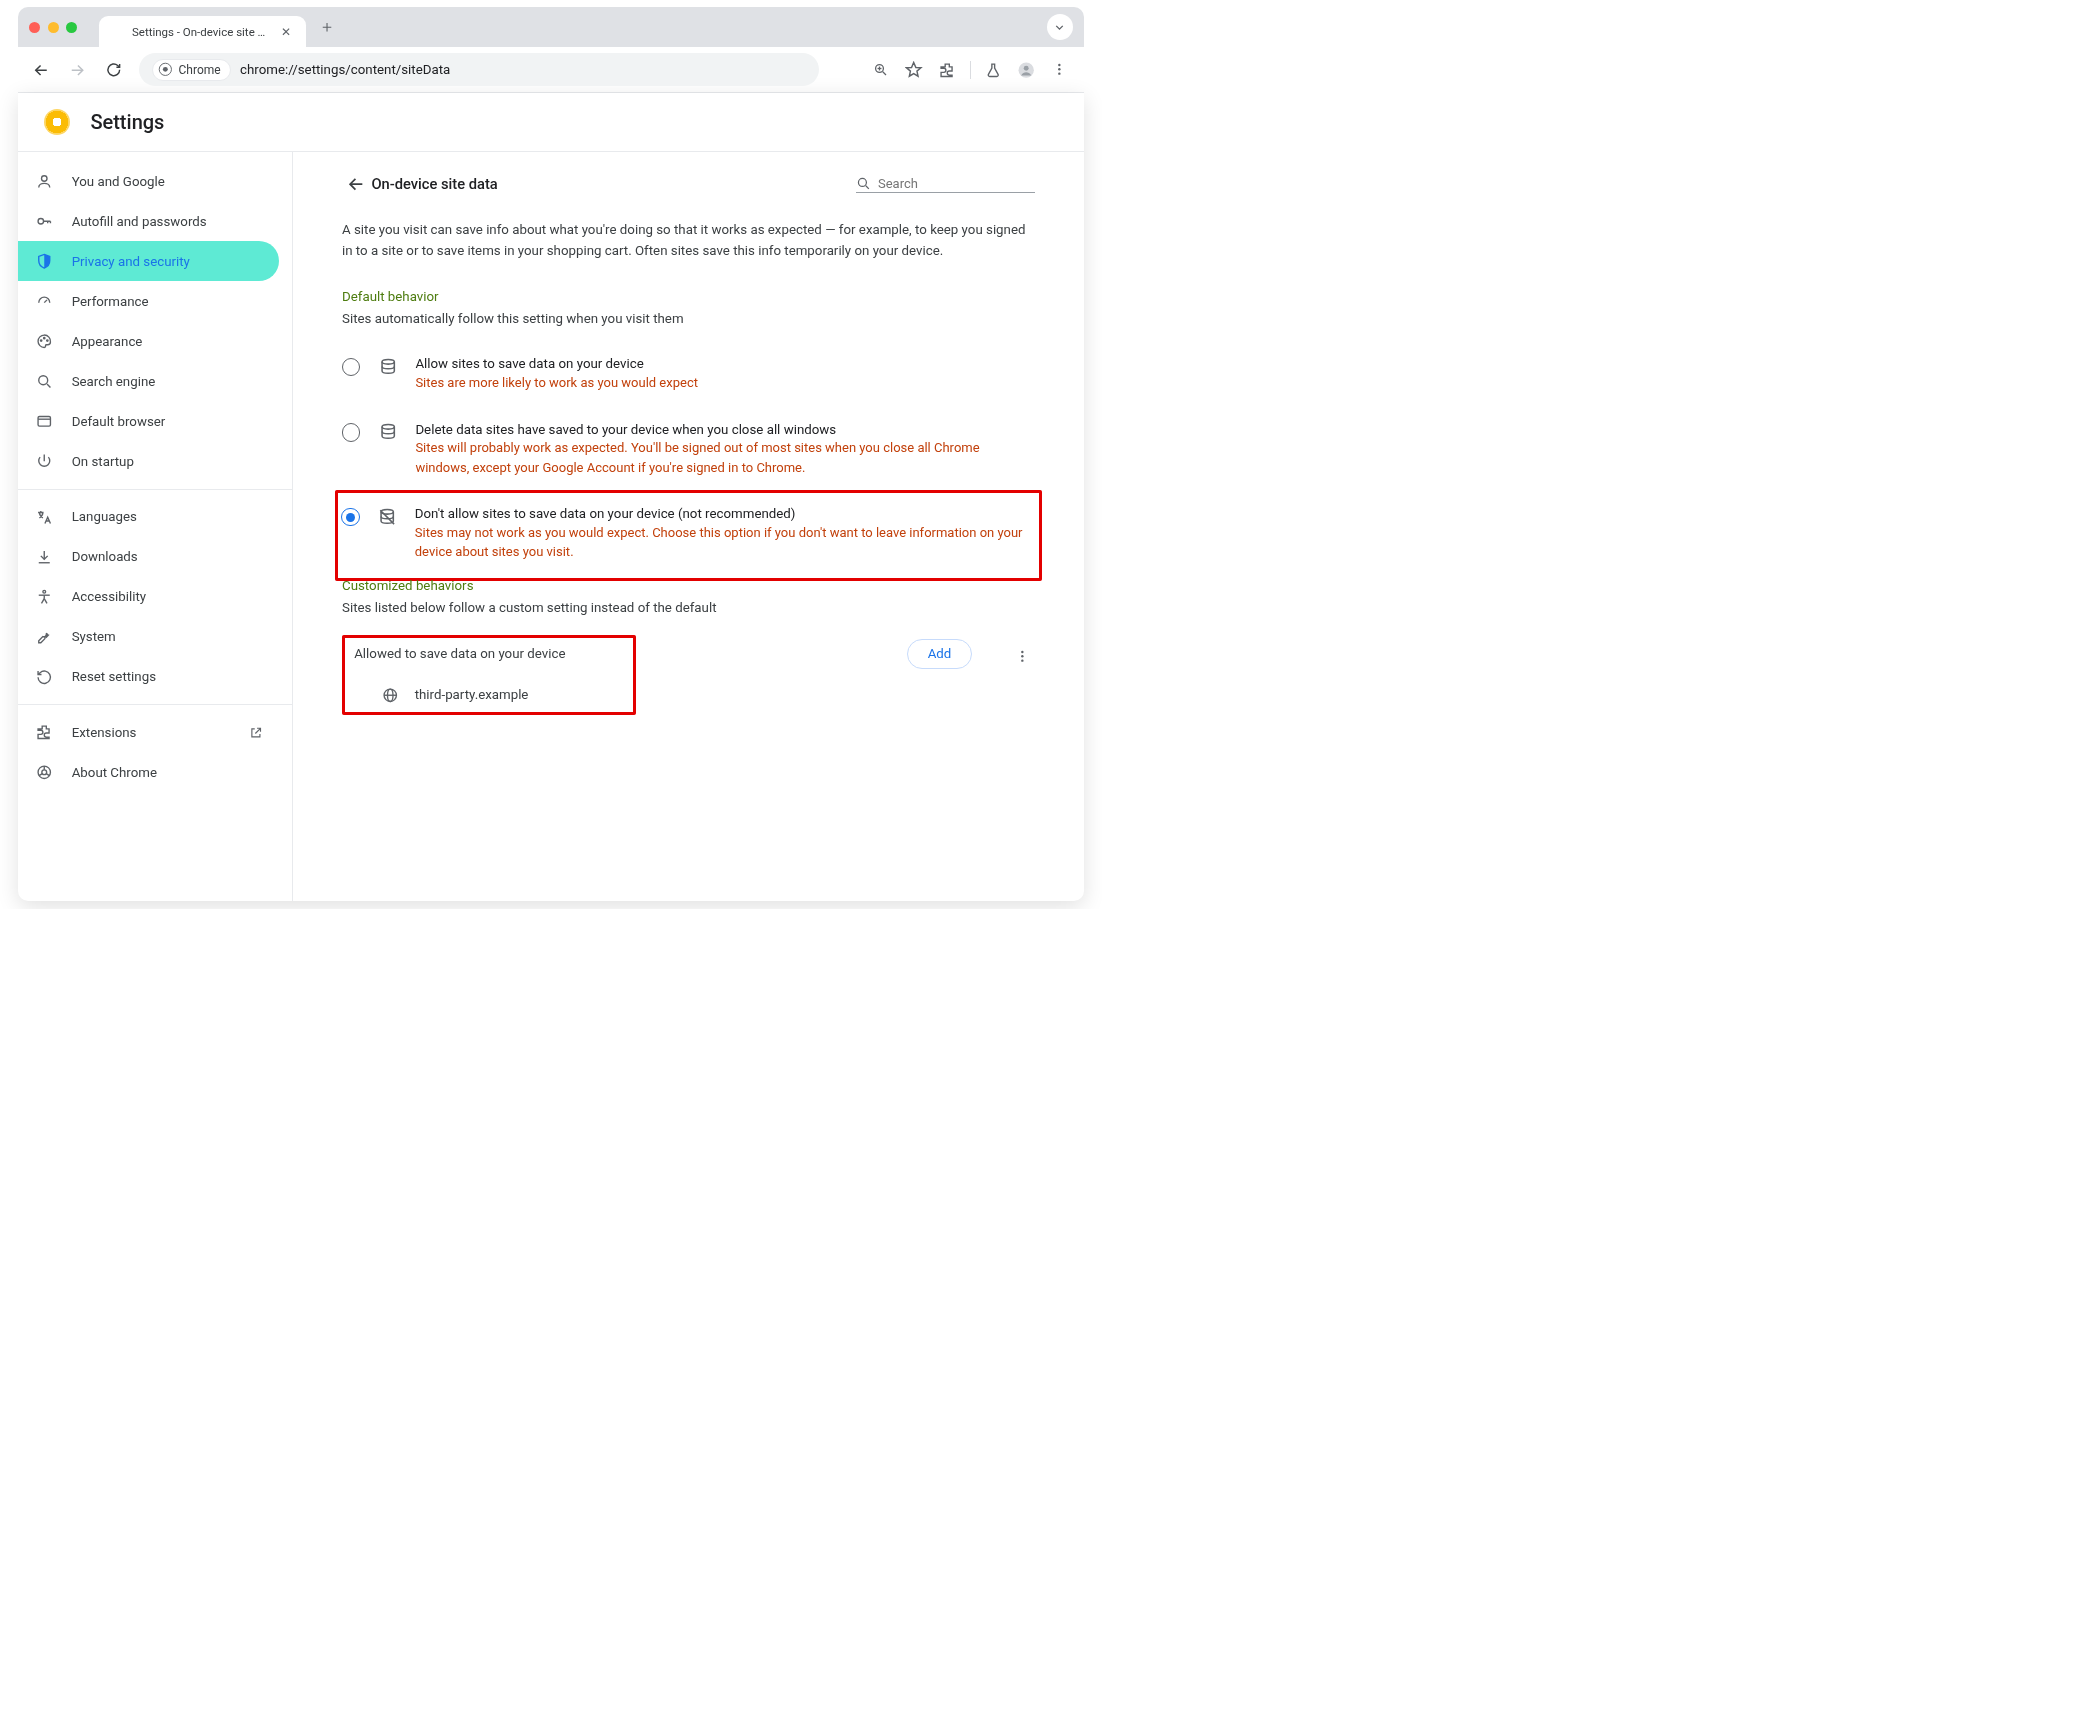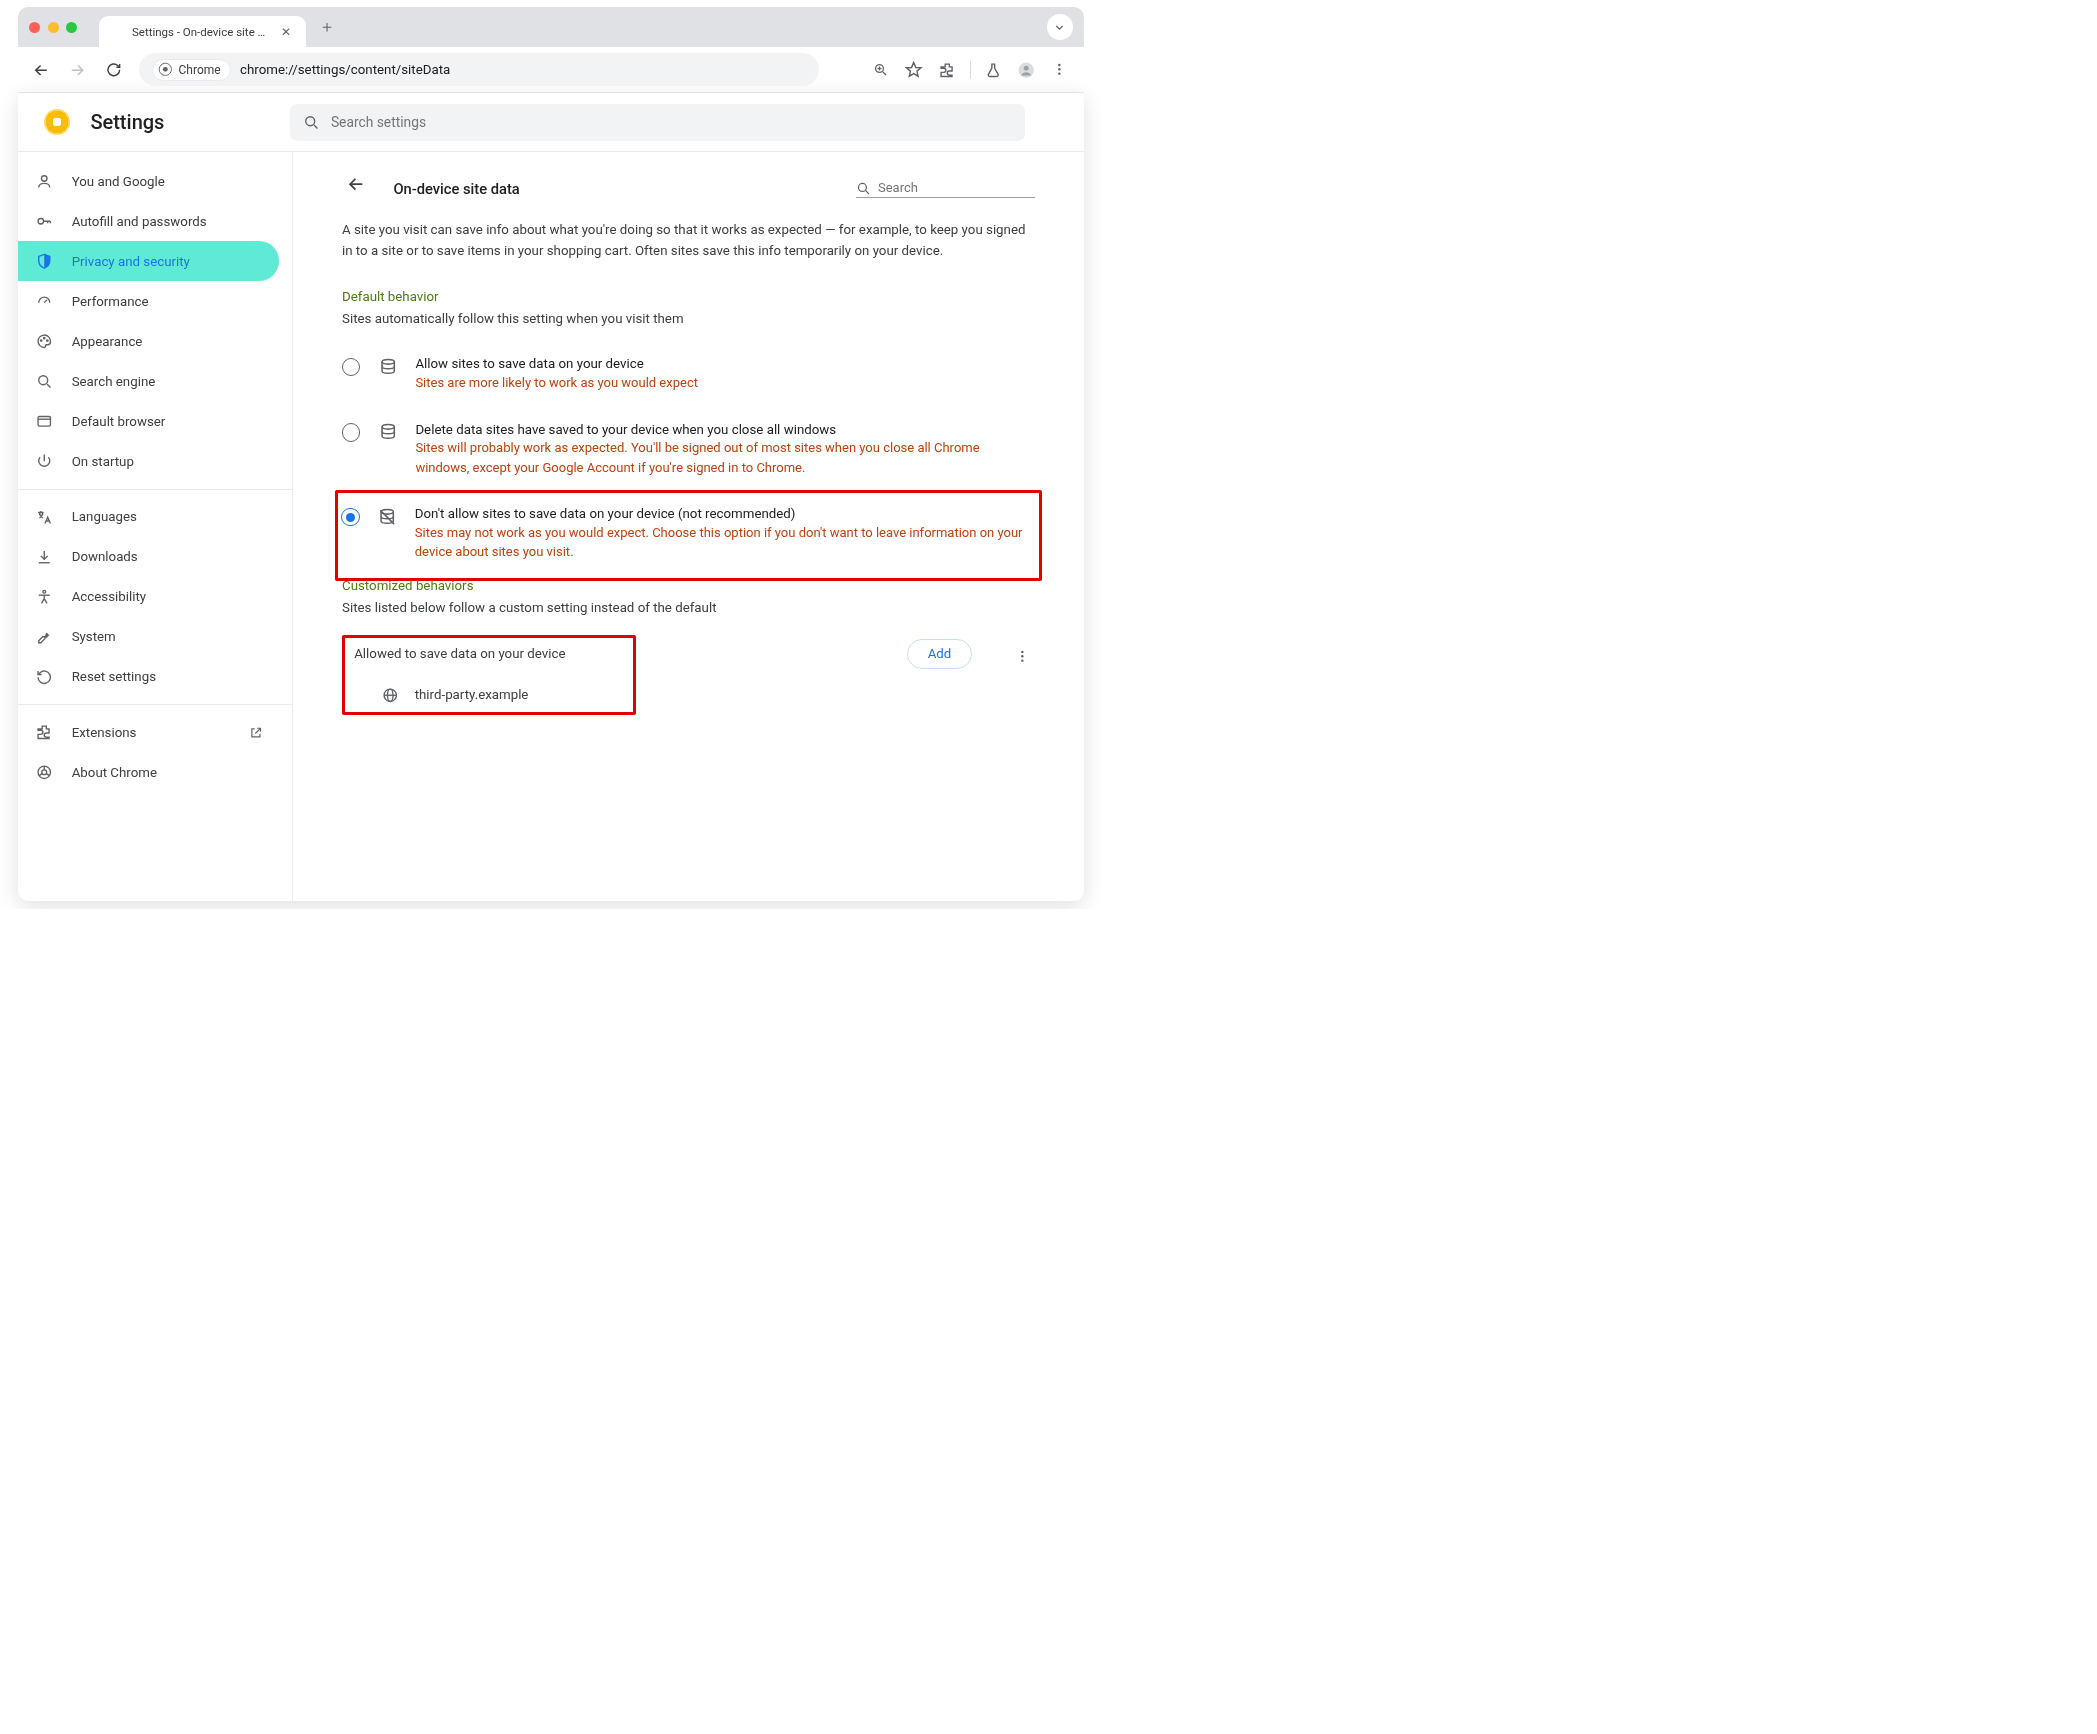--- a/index.html
+++ b/index.html
@@ -44,21 +44,21 @@
   .sidebar { width:275px; border-right:0.9px solid #e8eaed; padding-top:9.2px; overflow-y:auto; }
   .sidebar .group-sep { height:0.9px; background:#e8eaed; margin:7.3px 0;}
   .nav-item { display:flex; align-items:center; gap:18.4px; height:40px; padding:0 16.5px; font-size:13.3px; color:#3c4043; cursor:pointer; border-radius:0 20px 20px 0; margin-right:13px;}
   .nav-item .ico { width:18.4px; display:flex; align-items:center; justify-content:center; color:#5f6368;}
   .nav-item.active { background:#5eead4; color:#1a73e8;}
   .nav-item.active .ico { color:#1a73e8;}
   .nav-item .ext-icon { margin-left:auto; color:#5f6368;}
 
   .content { flex:1; overflow-y:auto; display:flex; justify-content:center;}
   .content-inner { width: 693px; padding: 18.4px 0 37px 0;}
-  .page-head { display:flex; align-items:flex-end; gap:24px; margin-bottom:22px;}
+  .page-head { display:flex; align-items:center; gap:2px; margin-bottom:22px;}
   .back-btn { width:27.5px; height:27.5px; display:flex; align-items:center; justify-content:center; color:#3c4043; cursor:pointer;}
   .page-title { font-size:14.7px; font-weight:500; color:#202124;}
   .page-search { margin-left:auto; display:flex; align-items:center; gap:7.3px; border-bottom:0.9px solid #9aa0a6; width:179px; padding-bottom:1.8px;}
   .page-search input { border:none; outline:none; font-size:13px; flex:1; color:#202124;}
   .page-search .sico { color:#5f6368;}
 
   .intro { font-size:13.3px; color:#3c4043; line-height:1.55; margin-bottom:27.5px;}
   .section-head { font-size:13.3px; font-weight:400; color:#4d7c0f; margin-bottom:7.3px; }
   .section-sub { font-size:13.3px; color:#3c4043; margin-bottom:16.5px;}
 
@@ -179,29 +179,20 @@
         </svg>
       </span>
   </div>
 </div>
 
 <div class="frame">
 
   <div class="settings-header">
     <span class="chrome-logo"></span>
     <span class="settings-title">Settings</span>
-    <div class="search-settings">
-      <span>
-          <svg width="16.5" height="16.5" viewBox="0 0 24 24" fill="none" stroke="#5f6368" stroke-width="2">
-            <circle cx="10.5" cy="10.5" r="6.5"></circle>
-            <line x1="16" y1="16" x2="21" y2="21"></line>
-          </svg>
-        </span>
-      <input placeholder="Search settings" style="">
-    </div>
   </div>
 
   <div class="body-split">
 
     <div class="sidebar">
       <div class="nav-item">
         <span class="ico">
             <svg width="16.5" height="16.5" viewBox="0 0 24 24" fill="none" stroke="currentColor" stroke-width="2">
               <circle cx="12" cy="8" r="4"></circle>
               <path d="M4 21c0-4 4-6 8-6s8 2 8 6"></path>

